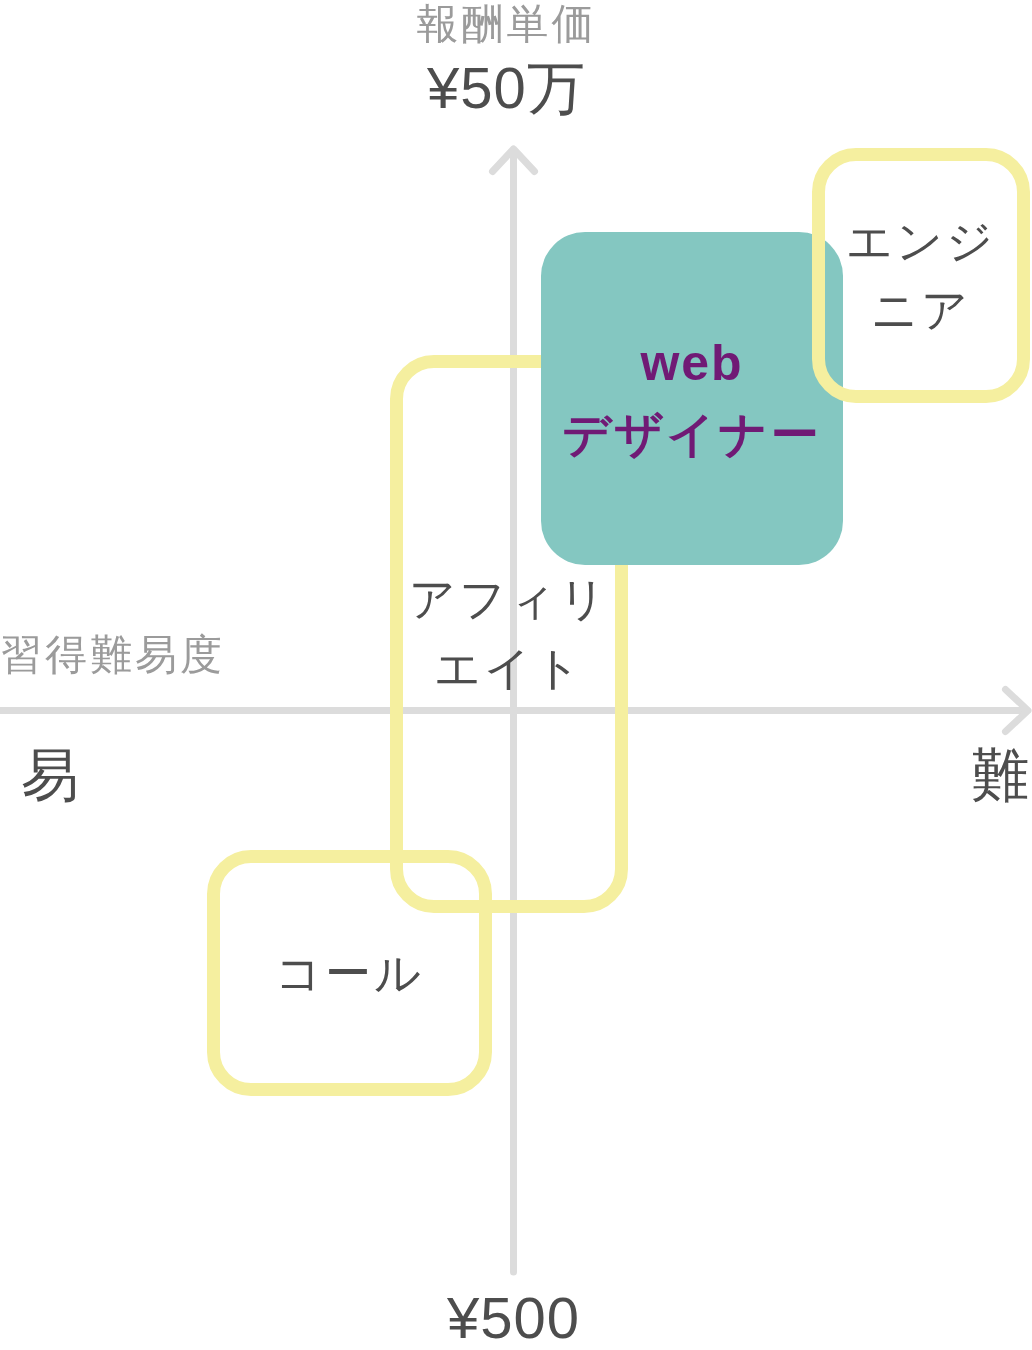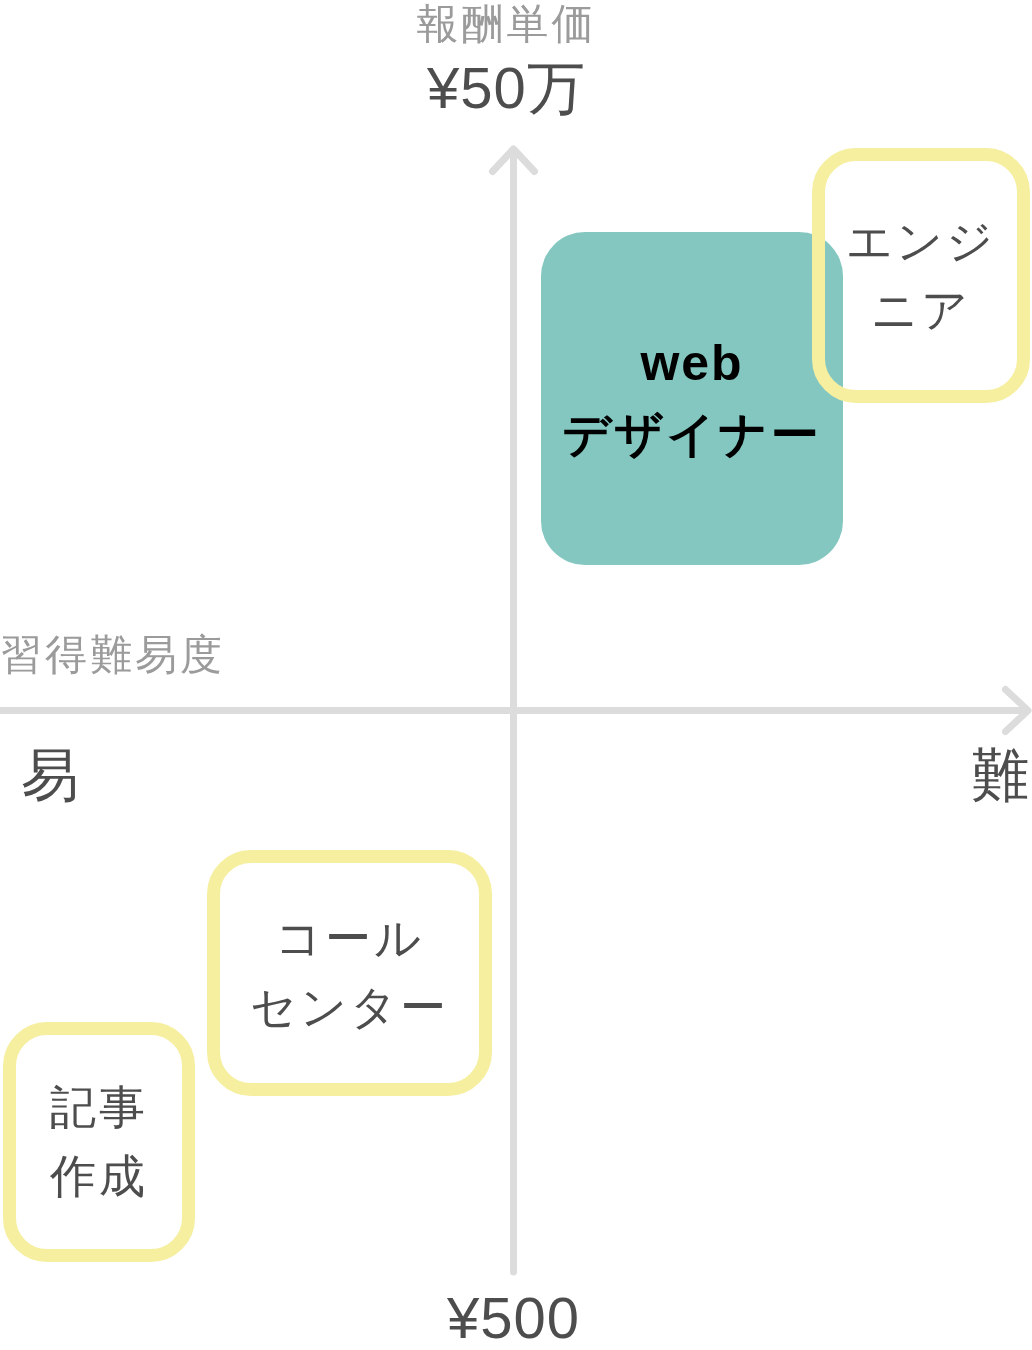--- a/index.html
+++ b/index.html
@@ -32,21 +32,21 @@
   .box{
     position:absolute;box-sizing:border-box;
     border:13px solid var(--yellow);border-radius:44px;
     background:transparent;
     display:flex;flex-direction:column;align-items:center;justify-content:center;
     z-index:2;color:var(--dark);font-size:46px;letter-spacing:3px;
   }
   .box span{display:block;line-height:69px;text-align:center;}
   .box.filled{
     border:none;background:var(--teal);z-index:3;
-    color:#000000;font-weight:bold;font-size:48px;
+    color:#701a75;font-weight:bold;font-size:48px;
   }
   .box.filled span{line-height:72px;}
   .box.filled .latin{font-size:50px;letter-spacing:2px;}
   #box-engineer{left:812px;top:148px;width:218px;height:255px;z-index:4;}
   #box-web-designer{left:541px;top:232px;width:302px;height:333px;}
   #box-affiliate{left:390px;top:355px;width:238px;height:558px;}
   #box-call-center{left:162px;top:850px;width:285px;height:246px;margin-left:45px;}
   #box-article{left:3px;top:1022px;width:192px;height:240px;}
 </style>
 </head>
@@ -66,30 +66,29 @@
   <div class="lbl big center" id="y-max">¥50万</div>
 
   <div class="lbl gray small" id="x-title">習得難易度</div>
 
   <div class="lbl big" id="x-left">易</div>
 
   <div class="lbl big" id="x-right">難</div>
 
   <div class="lbl big center" id="y-min">¥500</div>
 
+  <div class="box" id="box-affiliate">
+    <span>アフィリ</span>
+    <span>エイト</span>
+  </div>
 
   <div class="box" id="box-call-center">
     <span>コール</span>
-    <span>センター</span>
   </div>
 
-  <div class="box" id="box-article">
-    <span>記事</span>
-    <span>作成</span>
-  </div>
 
   <div class="box filled" id="box-web-designer">
     <span class="latin">web</span>
     <span>デザイナー</span>
   </div>
 
   <div class="box" id="box-engineer">
     <span>エンジ</span>
     <span>ニア</span>
   </div>

